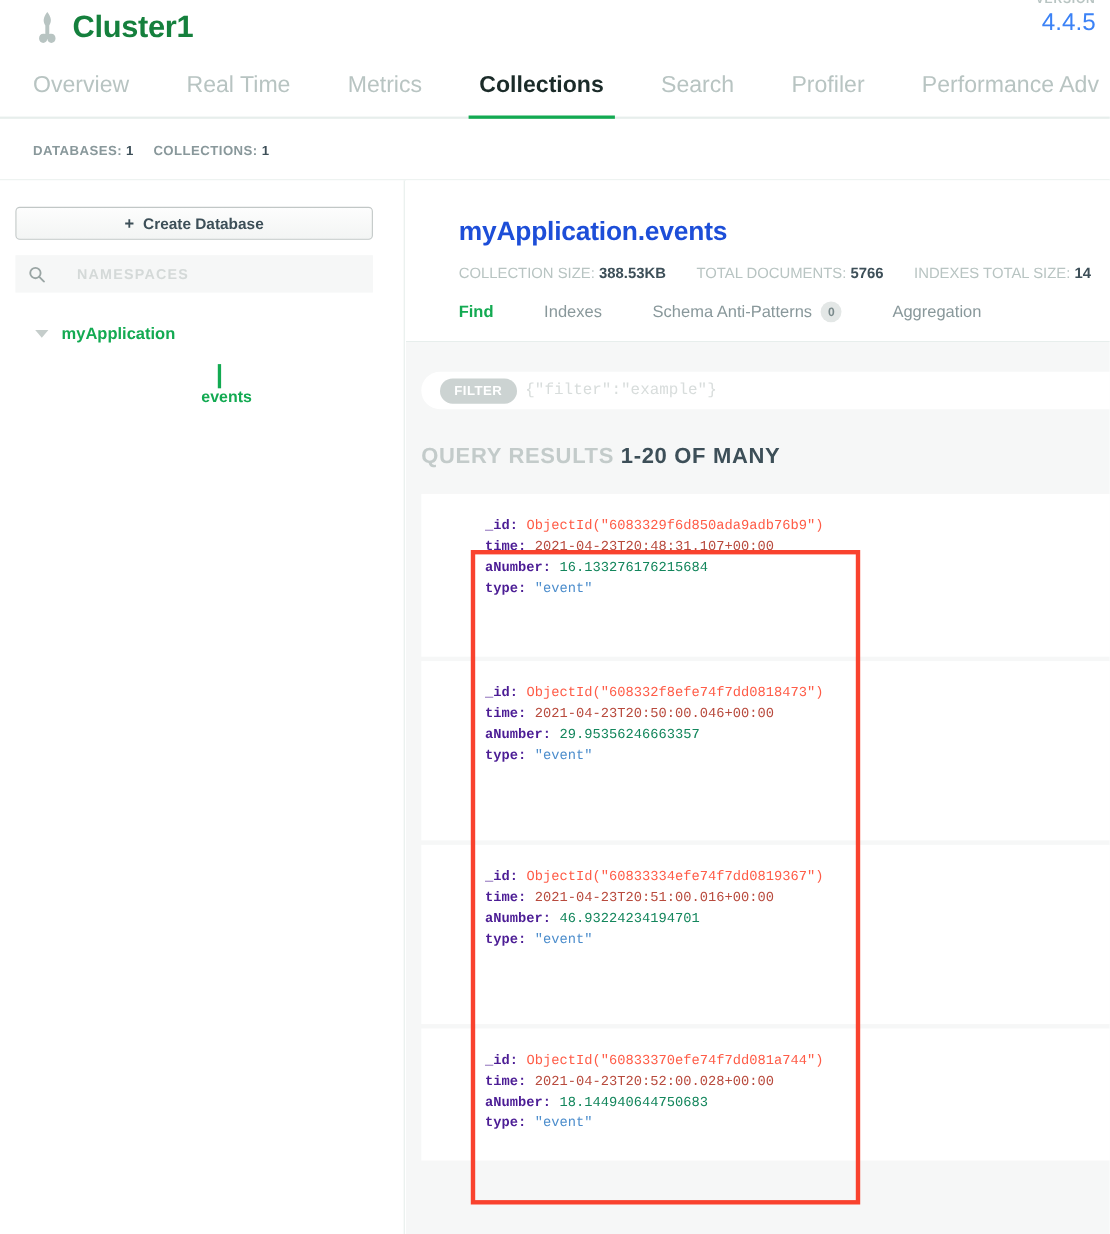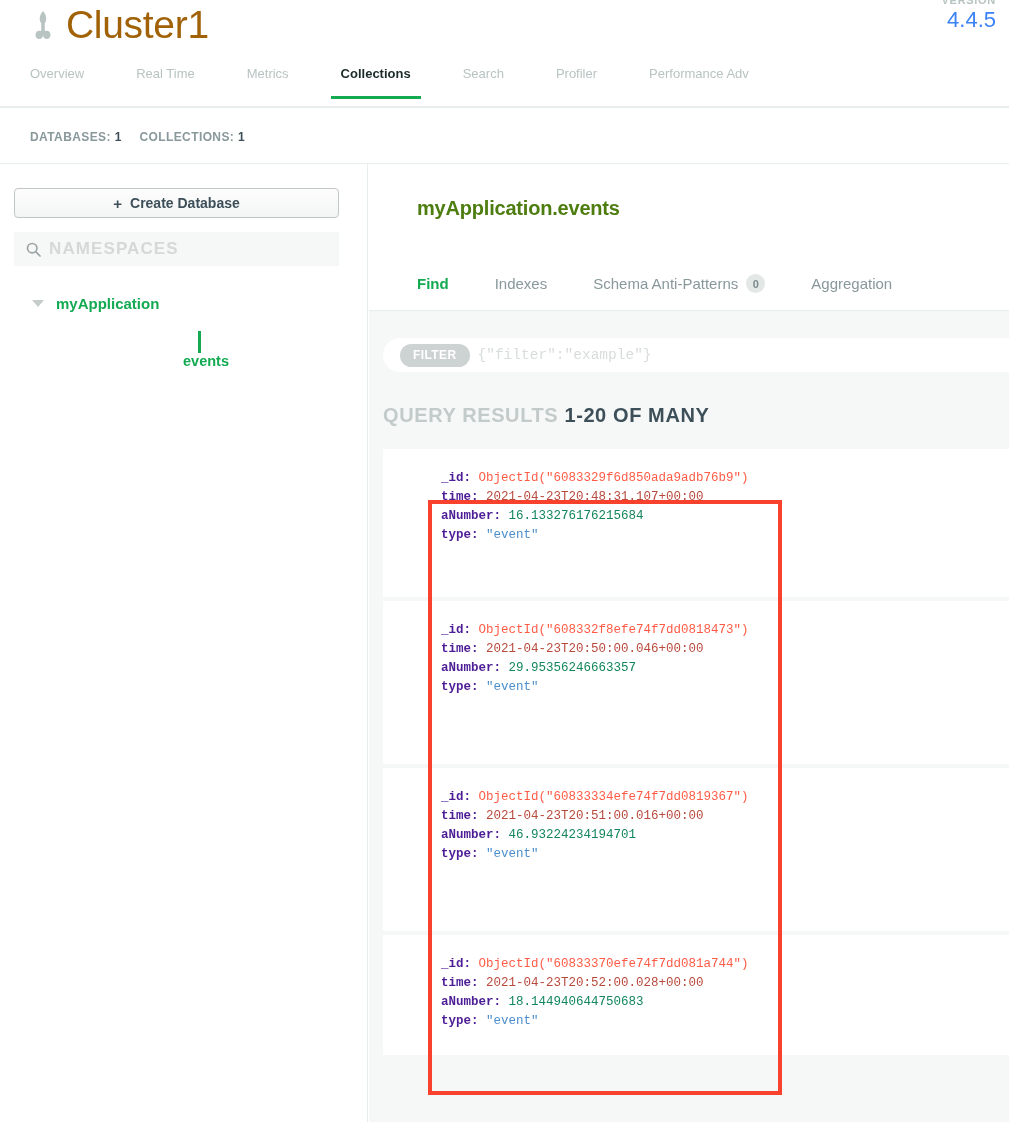--- a/index.html
+++ b/index.html
@@ -38,23 +38,23 @@
   }
 
   .leaf-icon {
     width: 26px;
     height: 30px;
     margin-right: 10px;
     display: block;
   }
 
   .cluster-name {
-    font-size: 39px;
-    font-weight: normal;
-    color: #a16207;
+    font-size: 28px;
+    font-weight: bold;
+    color: #15803d;
     letter-spacing: -0.3px;
     line-height: 30px;
   }
 
   .version-block {
     position: absolute;
     right: 13px;
     top: -6px;
     text-align: right;
   }
@@ -79,21 +79,21 @@
     width: 1009px;
     height: 46px;
     display: flex;
     align-items: flex-start;
     padding-left: 30px;
     border-bottom: 2px solid #e7eeec;
   }
 
   .tab {
     position: relative;
-    font-size: 13px;
+    font-size: 21px;
     color: #b8c4c2;
     padding: 4px 0 16px 0;
     margin-right: 52px;
     white-space: nowrap;
     cursor: pointer;
   }
   .tab.active {
     color: #1b2b29;
     font-weight: bold;
   }
@@ -162,22 +162,22 @@
     width: 325px;
     height: 34px;
     background: #f6f7f7;
     display: flex;
     align-items: center;
     padding-left: 12px;
     cursor: text;
   }
   .ns-search svg { display: block; }
   .ns-search .ph {
-    margin-left: 8px;
-    font-size: 17px;
+    margin-left: 29px;
+    font-size: 13px;
     letter-spacing: 1.1px;
     color: #d4d9d8;
     font-weight: bold;
   }
 
   .db-row {
     margin-top: 29px;
     display: flex;
     align-items: center;
     padding-left: 18px;
@@ -226,23 +226,23 @@
     overflow: hidden;
   }
 
   .coll-header {
     padding: 33px 0 0 48px;
     background: #ffffff;
     height: 147px;
     border-bottom: 1px solid #e7eeec;
   }
   .coll-title {
-    font-size: 20px;
-    font-weight: bold;
-    color: #4d7c0f;
+    font-size: 24px;
+    font-weight: bold;
+    color: #1d4ed8;
     letter-spacing: -0.2px;
   }
   .coll-stats {
     margin-top: 16px;
     font-size: 13.5px;
     color: #b8c4c2;
     white-space: nowrap;
   }
   .coll-stats .sv { color: #3d4f58; font-weight: bold; }
   .coll-stats .grp { margin-right: 24px; }
@@ -424,20 +424,34 @@
         <span class="coll-bar"></span>
         <span class="coll-name">events</span>
       </div>
     </div>
 
     <div class="content">
 
       <div class="coll-header">
         <div class="coll-title">myApplication.events</div>
 
+        <div class="coll-stats">
+          <span class="grp">
+            <span>COLLECTION SIZE:</span>
+            <span class="sv">388.53KB</span>
+          </span>
+          <span class="grp">
+            <span>TOTAL DOCUMENTS:</span>
+            <span class="sv">5766</span>
+          </span>
+          <span class="grp">
+            <span>INDEXES TOTAL SIZE:</span>
+            <span class="sv">14</span>
+          </span>
+        </div>
 
         <div class="subtabs">
           <div class="subtab active">
             <span>Find</span>
           </div>
           <div class="subtab">
             <span>Indexes</span>
           </div>
           <div class="subtab">
             <span>Schema Anti-Patterns</span>

